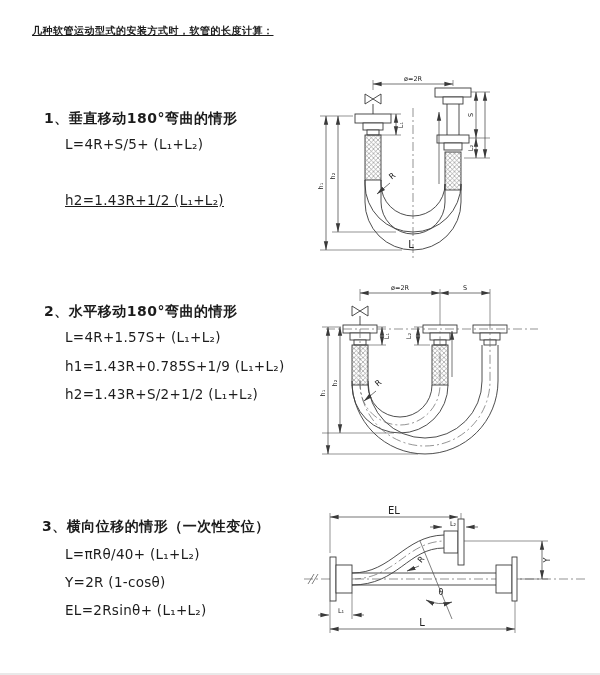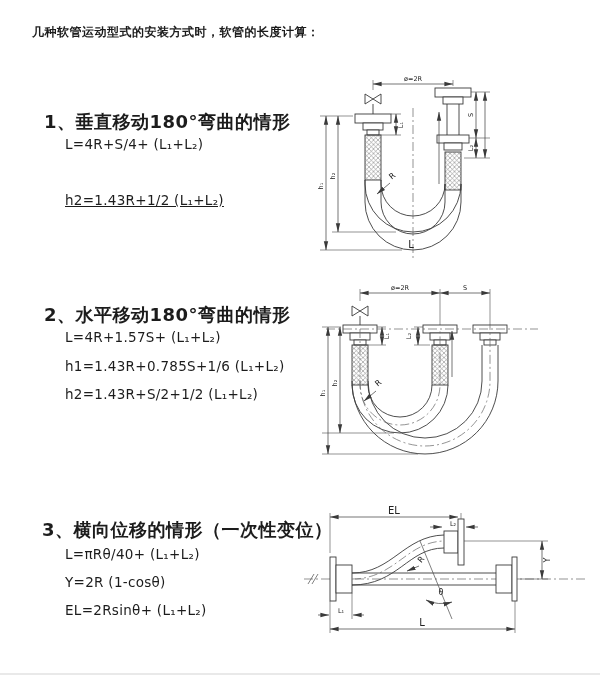--- a/index.html
+++ b/index.html
@@ -1,21 +1,21 @@
 <!DOCTYPE html>
 <html><head>
 <meta charset="utf-8">
 <style>
   html,body { margin:0; padding:0; background:#fff; }
   #page {
     position:relative; width:600px; height:675px; background:#ffffff;
     font-family:"DejaVu Sans","Liberation Sans",sans-serif; color:#1c1c1c; overflow:hidden;
   }
-  .page-title { position:absolute; left:32px; top:24px; font-size:12px; font-weight:bold; letter-spacing:0.5px; }
-  .sec-heading { position:absolute; font-size:18px; font-weight:bold; letter-spacing:0.5px; }
+  .page-title { position:absolute; left:32px; top:24px; font-size:10px; font-weight:bold; letter-spacing:0.5px;text-decoration:underline; }
+  .sec-heading { position:absolute; font-size:14px; font-weight:bold; letter-spacing:0.5px; }
   .formula { position:absolute; font-size:13.5px; letter-spacing:0.3px; }
   svg { position:absolute; overflow:visible; }
   .ln  { stroke:#3a3a3a; stroke-width:0.9; fill:none; }
   .thin{ stroke:#4a4a4a; stroke-width:0.7; fill:none; }
   .cl  { stroke:#666; stroke-width:0.7; fill:none; stroke-dasharray:9 3 2 3; }
   .dim { stroke:#3a3a3a; stroke-width:0.7; fill:none;
          marker-start:url(#dimA); marker-end:url(#dimA); }
   .lead{ stroke:#3a3a3a; stroke-width:0.7; fill:none; marker-end:url(#dimA); }
   .ext { stroke:#4a4a4a; stroke-width:0.6; fill:none; }
   .fit { fill:#ffffff; stroke:#3a3a3a; stroke-width:0.9; }
@@ -37,21 +37,21 @@
       </marker>
       <pattern id="braid" width="4.5" height="4.5" patternUnits="userSpaceOnUse">
         <path d="M0,4.5 L4.5,0 M0,0 L4.5,4.5" stroke="#8a8a8a" stroke-width="0.6"></path>
       </pattern>
     </defs>
   </svg>
 
   <div class="page-title">几种软管运动型式的安装方式时，软管的长度计算：</div>
 
   <div class="sec-heading" style="left:44px; top:110px;">1、垂直移动180°弯曲的情形</div>
-  <div class="formula" style="left:65px; top:136px;">L=4R+S/4+ (L₁+L₂)</div>
+  <div class="formula" style="left:65px; top:136px;">L=4R+S/5+ (L₁+L₂)</div>
   <div class="formula" style="left:65px; top:192px;text-decoration:underline;">h2=1.43R+1/2 (L₁+L₂)</div>
 
   <svg style="left:306px; top:68px;" width="226" height="196" viewBox="0 0 226 196">
 
     <line class="ext" x1="67" y1="22" x2="67" y2="12"></line>
     <line class="ext" x1="147" y1="18" x2="147" y2="12"></line>
     <line class="dim" x1="67" y1="16" x2="147" y2="16"></line>
     <text class="dl" x="107" y="13">ø=2R</text>
 
     <g>
@@ -108,21 +108,21 @@
 
     <line class="lead" x1="133" y1="116" x2="133" y2="44"></line>
 
     <text class="dl-md" transform="rotate(-40 88 110)" x="88" y="110">R</text>
     <line class="lead" x1="84" y1="115" x2="71" y2="126"></line>
     <text class="dl-lg" x="105" y="180">L</text>
   </svg>
 
   <div class="sec-heading" style="left:44px; top:303px;">2、水平移动180°弯曲的情形</div>
   <div class="formula" style="left:65px; top:329px;">L=4R+1.57S+ (L₁+L₂)</div>
-  <div class="formula" style="left:65px; top:358px;">h1=1.43R+0.785S+1/6 (L₁+L₂)</div>
+  <div class="formula" style="left:65px; top:358px;">h1=1.43R+0.785S+1/9 (L₁+L₂)</div>
   <div class="formula" style="left:65px; top:386px;">h2=1.43R+S/2+1/2 (L₁+L₂)</div>
 
   <svg style="left:318px; top:281px;" width="230" height="180" viewBox="0 0 230 180">
 
     <line class="ext" x1="42" y1="20" x2="42" y2="8"></line>
     <line class="ext" x1="122" y1="44" x2="122" y2="8"></line>
     <line class="ext" x1="172" y1="44" x2="172" y2="8"></line>
     <line class="dim" x1="42" y1="12" x2="122" y2="12"></line>
     <text class="dl" x="82" y="9">ø=2R</text>
     <line class="dim" x1="122" y1="12" x2="172" y2="12"></line>

